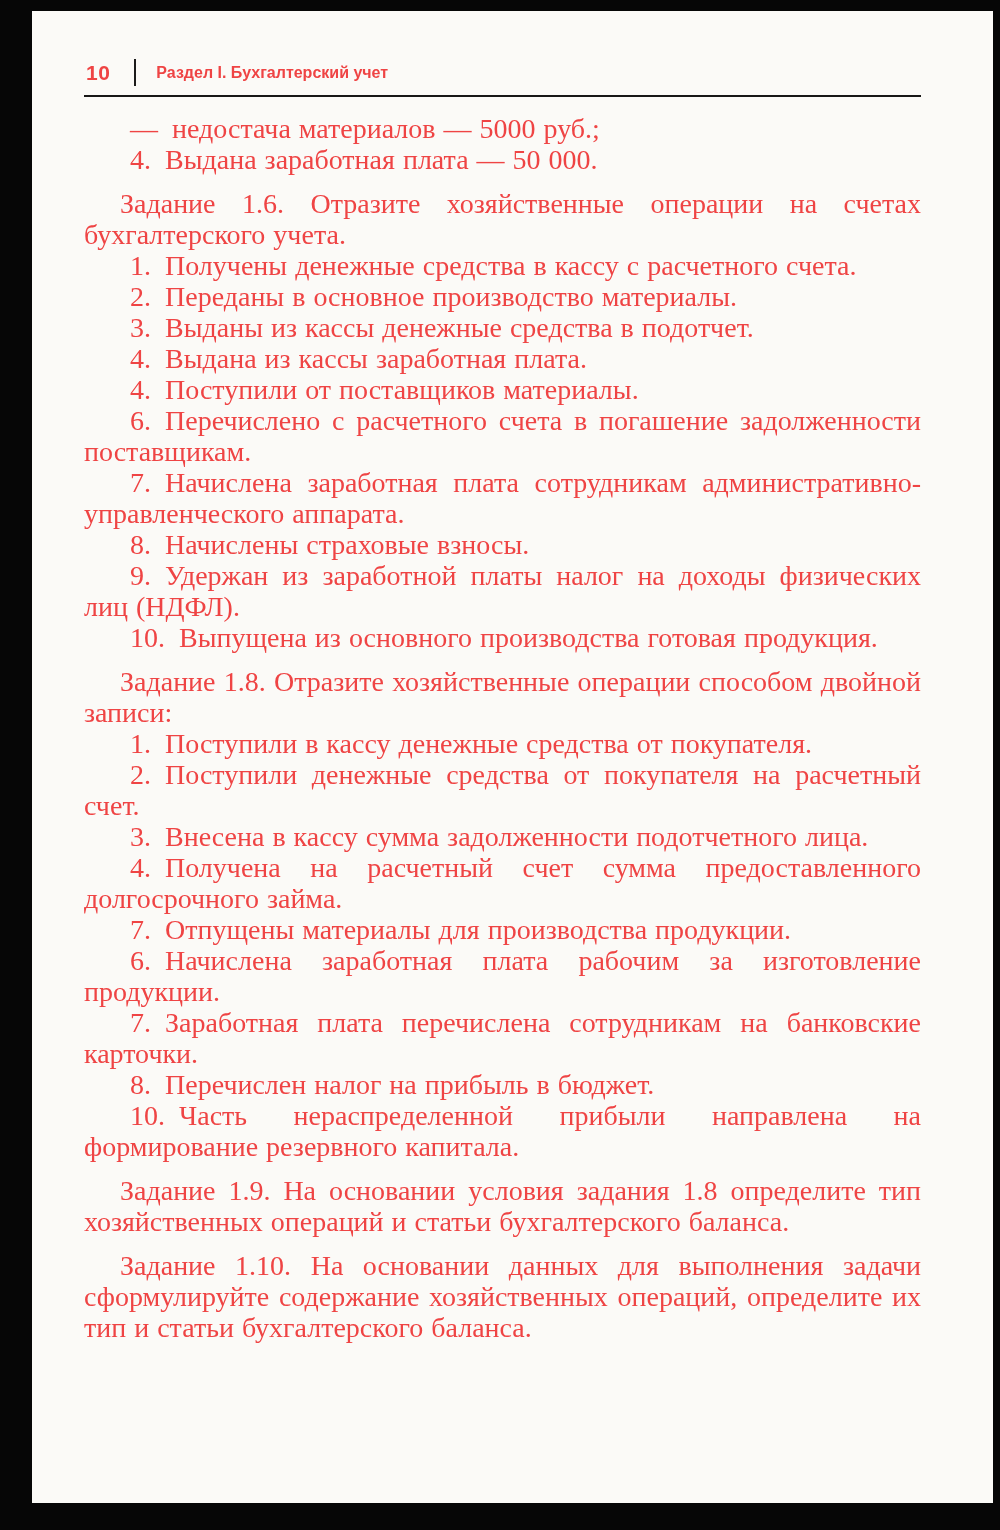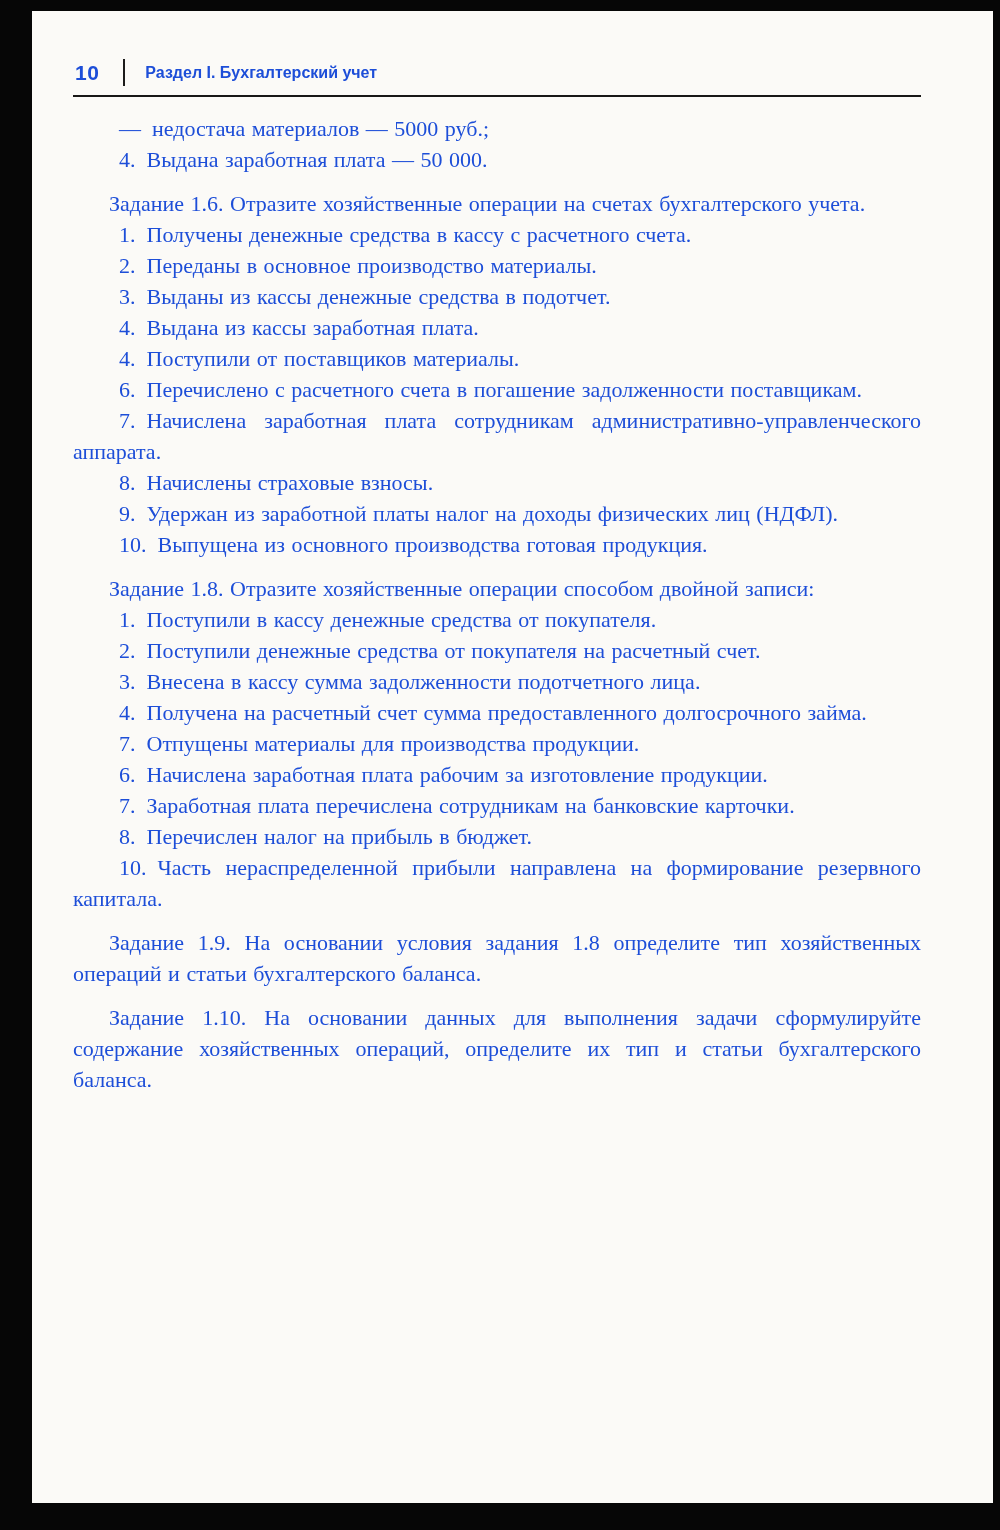--- a/index.html
+++ b/index.html
@@ -16,22 +16,22 @@
     font-family: "Liberation Serif", serif;
   }
   .page {
     position: absolute;
     left: 32px;
     top: 11px;
     right: 7px;
     bottom: 27px;
     background: #fbfaf7;
     box-sizing: border-box;
-    padding: 48px 72px 20px 41px;
-    color: #1d4ed8;
+    padding: 48px 72px 20px 52px;
+    color: #ef4444;
   }
   .header {
     display: flex;
     align-items: center;
     gap: 0;
     font-family: "Liberation Sans", sans-serif;
     font-weight: bold;
     padding-left: 2px;
   }
   .page-num {
@@ -48,21 +48,21 @@
     font-size: 16px;
   }
   .header-rule {
     height: 0;
     border-top: 2.5px solid #181716;
     margin-top: 9px;
     margin-bottom: 16px;
   }
   .body-text p {
     margin: 0;
-    font-size: 22px;
+    font-size: 28px;
     line-height: 31px;
     text-align: justify;
     word-spacing: 1px;
   }
   .body-text p.item {
     text-indent: 46px;
   }
   .body-text p.task {
     text-indent: 36px;
     margin-top: 13px;

